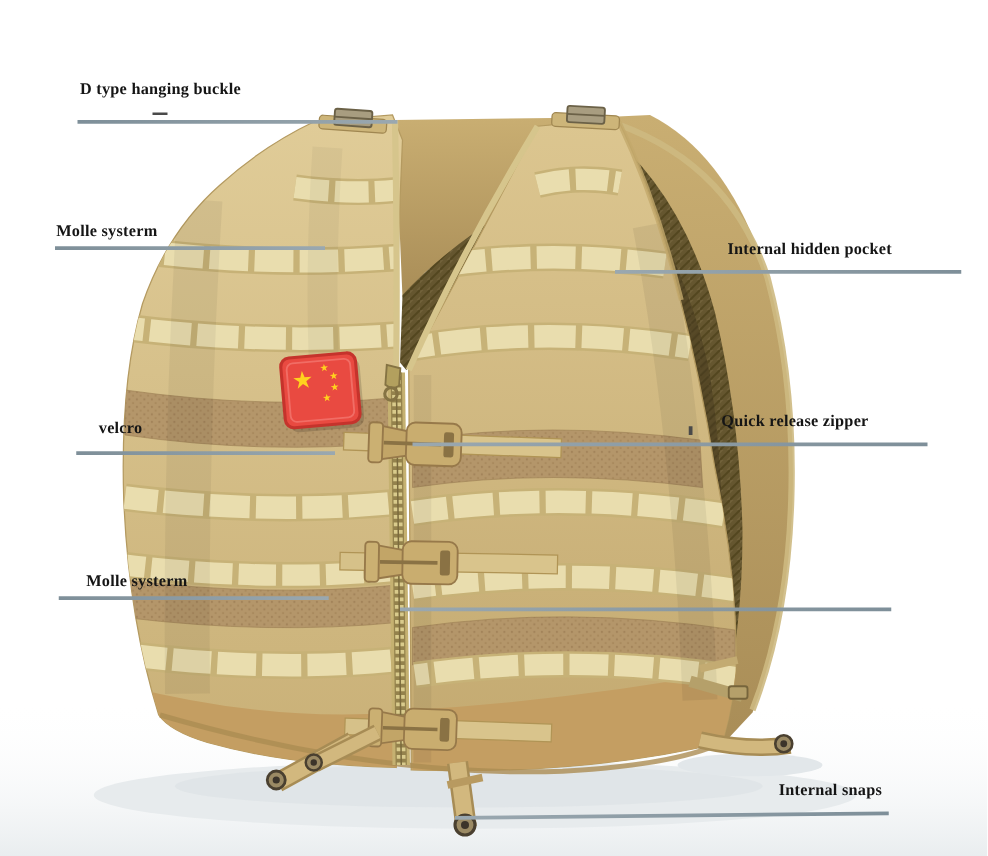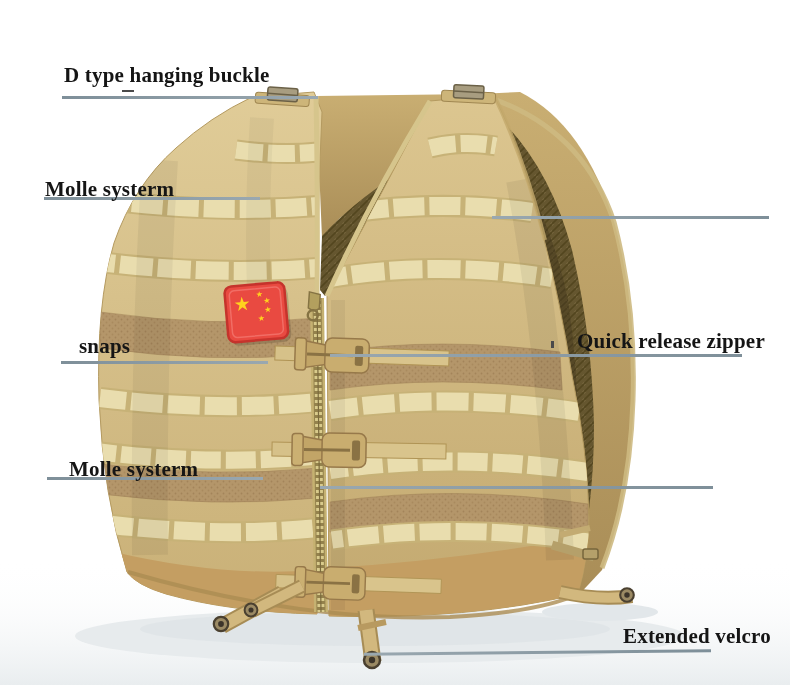--- a/index.html
+++ b/index.html
@@ -7,21 +7,21 @@
     position:relative;
     width:790px;height:685px;
     background:#ffffff;
     overflow:hidden;
     font-family:"Liberation Serif", serif;
   }
   .stage svg{position:absolute;left:0;top:0;}
   .label{
     position:absolute;
     font-weight:bold;
-    font-size:21px;
+    font-size:13px;
     color:#151515;
     white-space:nowrap;
     letter-spacing:.2px;
     z-index:5;
   }
   .pline{
     position:absolute;
     height:3px;
     background:#8a99a3;
     z-index:4;
@@ -215,24 +215,25 @@
       <rect x="583" y="549" width="15" height="10" rx="2" fill="#b5a06a" stroke="#77653c" stroke-width="1.5"></rect>
       <path d="M560,535 L590,528" stroke="#c3ab72" stroke-width="6" fill="none"></path>
       <path d="M560,592 Q600,601 632,596" stroke="#a78c55" stroke-width="14" fill="none"></path>
       <path d="M560,592 Q600,601 632,596" stroke="#d2b87e" stroke-width="10" fill="none"></path>
       <use href="#snap" transform="translate(627,595) scale(0.85)"></use>
     </g>
   </svg>
 
   <div class="label" style="left:64px;top:63px">D type hanging buckle</div>
   <div class="label" style="left:45px;top:177px">Molle systerm</div>
-  <div class="label" style="left:79px;top:334px">snaps</div>
+  <div class="label" style="left:582px;top:191px">Internal hidden pocket</div>
+  <div class="label" style="left:79px;top:334px">velcro</div>
   <div class="label" style="left:577px;top:329px">Quick release zipper</div>
   <div class="label" style="left:69px;top:457px">Molle systerm</div>
-  <div class="label" style="left:623px;top:624px">Extended velcro</div>
+  <div class="label" style="left:623px;top:624px">Internal snaps</div>
 
   <div class="pline fadeR" style="left:62px;top:96px;width:256px"></div>
   <div class="pline fadeR" style="left:44px;top:197px;width:216px"></div>
   <div class="pline fadeL" style="left:492px;top:216px;width:277px"></div>
   <div class="pline fadeR" style="left:61px;top:361px;width:207px"></div>
   <div class="pline fadeL" style="left:330px;top:354px;width:412px"></div>
   <div class="pline fadeR" style="left:47px;top:477px;width:216px"></div>
   <div class="pline fadeL" style="left:320px;top:486px;width:393px"></div>
   <div class="pline fadeL" style="left:364px;top:651px;width:347px;transform:rotate(-0.6deg)"></div>
 

